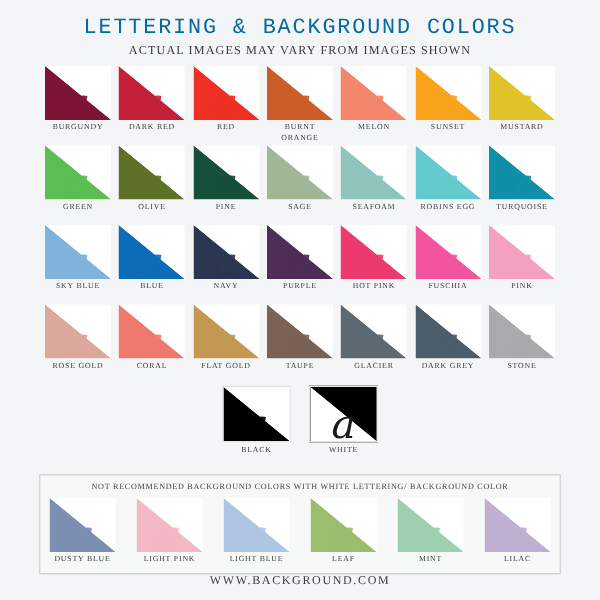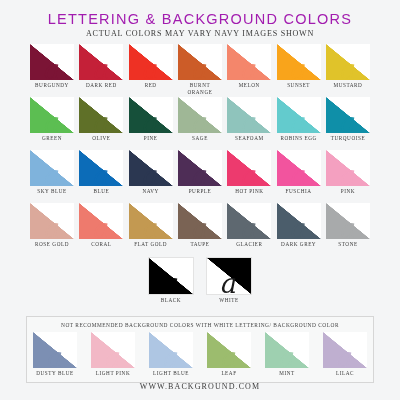--- a/index.html
+++ b/index.html
@@ -15,24 +15,24 @@
     overflow: hidden;
     position: relative;
   }
 
   
   .header {
     text-align: center;
     padding-top: 11px;
   }
   .title {
-    font-family: Liberation Sans, sans-serif;
+    font-family: Liberation Mono, monospace;
     font-size: 14.5px;
     letter-spacing: 1.25px;
-    color: #a21caf;
+    color: #0369a1;
     white-space: nowrap;
   }
   .subtitle {
     font-family: "Liberation Serif", serif;
     font-size: 8.1px;
     letter-spacing: 0.75px;
     color: #3b3b3b;
     margin-top: 2px;
     white-space: nowrap;
   }
@@ -129,21 +129,21 @@
     font-size: 8px;
     letter-spacing: 1.1px;
     color: #3c3c3c;
   }
 </style>
 </head>
 <body>
 
 <div class="header">
   <div class="title">LETTERING &amp; BACKGROUND COLORS</div>
-  <div class="subtitle">ACTUAL COLORS MAY VARY NAVY IMAGES SHOWN</div>
+  <div class="subtitle">ACTUAL IMAGES MAY VARY FROM IMAGES SHOWN</div>
 </div>
 
 <div class="grid">
   <div class="row" id="row0">
       <div class="cell">
         <div class="chip">
           <div class="tri" style="background: linear-gradient(to left bottom, transparent 0px, transparent 49.6%, rgb(123, 20, 53) 50.4%, rgb(123, 20, 53) 100%);"></div>
           <div class="glyph" style="color: rgb(123, 20, 53); opacity: 0.92;">a</div>
         </div>
         <div class="label">BURGUNDY</div>

